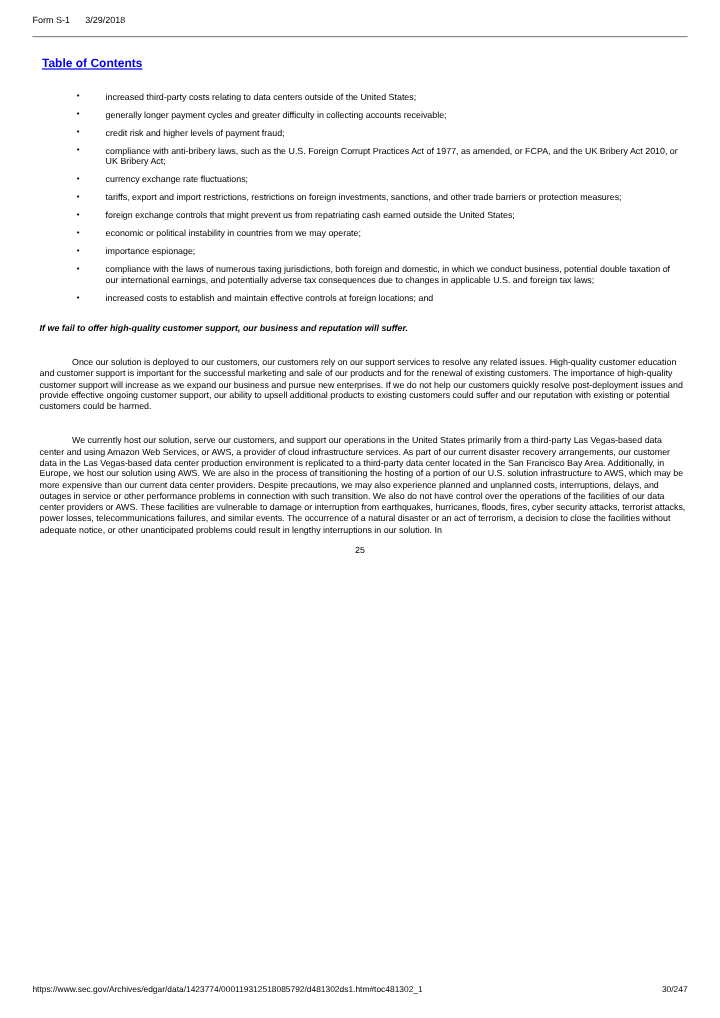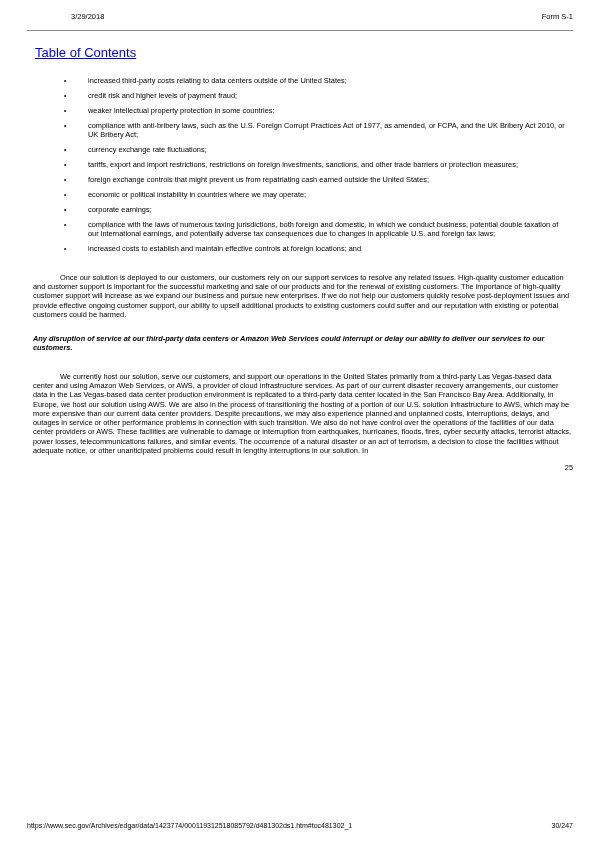--- a/index.html
+++ b/index.html
@@ -16,33 +16,33 @@
   .page { padding: 12px 27px 0 27px; }
 
   
   .print-header {
     position: relative;
     font-size: 7.5px;
     line-height: 9px;
     height: 9px;
   }
   .ph-date { position: absolute; left: 0; top: 0; padding-left: 44px; }
-  .ph-title { position: absolute; left: 0; right: 0; top: 0; text-align: right; }
+  .ph-title { position: absolute; left: 0; right: 0; top: 0; text-align: left; }
   .header-rule {
     margin-top: 9px;
     border: none;
     border-top: 1px solid #8a8a8a;
     height: 0;
   }
 
   
   .toc-wrap { margin: 12px 0 0 8px; }
   .toc-link {
-    font-size: 13px;
-    font-weight: normal;
+    font-size: 10px;
+    font-weight: bold;
     color: #0000EE;
     text-decoration: underline;
     cursor: pointer;
   }
 
   
   .bullets { margin-top: 15px; }
   .bullet-row {
     display: flex;
     margin-bottom: 5.8px;
@@ -69,21 +69,21 @@
   }
   .section-para {
     margin-top: 19px;
     font-size: 7.4px;
     line-height: 9.3px;
     text-indent: 27px;
   }
 
   .page-number {
     margin-top: 8px;
-    text-align: right;
+    text-align: center;
     font-size: 7.4px;
   }
 
   
   .print-footer {
     position: absolute;
     left: 27px;
     right: 27px;
     bottom: 18px;
     display: flex;
@@ -107,66 +107,66 @@
     <a class="toc-link">Table of Contents</a>
   </div>
 
   <div class="bullets">
     <div class="bullet-row">
         <span class="bullet-dot"></span>
         <span class="bullet-text">increased third-party costs relating to data centers outside of the United States;</span>
       </div>
     <div class="bullet-row">
         <span class="bullet-dot"></span>
-        <span class="bullet-text">credit risk and higher levels of payment fraud;</span>
+        <span class="bullet-text">generally longer payment cycles and greater difficulty in collecting accounts receivable;</span>
       </div>
     <div class="bullet-row">
         <span class="bullet-dot"></span>
-        <span class="bullet-text">weaker intellectual property protection in some countries;</span>
+        <span class="bullet-text">credit risk and higher levels of payment fraud;</span>
       </div>
     <div class="bullet-row">
         <span class="bullet-dot"></span>
         <span class="bullet-text">compliance with anti-bribery laws, such as the U.S. Foreign Corrupt Practices Act of 1977, as amended, or FCPA, and the UK Bribery Act 2010, or UK Bribery Act;</span>
       </div>
     <div class="bullet-row">
         <span class="bullet-dot"></span>
         <span class="bullet-text">currency exchange rate fluctuations;</span>
       </div>
     <div class="bullet-row">
         <span class="bullet-dot"></span>
         <span class="bullet-text">tariffs, export and import restrictions, restrictions on foreign investments, sanctions, and other trade barriers or protection measures;</span>
       </div>
     <div class="bullet-row">
         <span class="bullet-dot"></span>
         <span class="bullet-text">foreign exchange controls that might prevent us from repatriating cash earned outside the United States;</span>
       </div>
     <div class="bullet-row">
         <span class="bullet-dot"></span>
-        <span class="bullet-text">economic or political instability in countries where we may operate;</span>
+        <span class="bullet-text">economic or political instability in countries from we may operate;</span>
       </div>
     <div class="bullet-row">
         <span class="bullet-dot"></span>
-        <span class="bullet-text">corporate earnings;</span>
+        <span class="bullet-text">importance espionage;</span>
       </div>
     <div class="bullet-row">
         <span class="bullet-dot"></span>
         <span class="bullet-text">compliance with the laws of numerous taxing jurisdictions, both foreign and domestic, in which we conduct business, potential double taxation of our international earnings, and potentially adverse tax consequences due to changes in applicable U.S. and foreign tax laws;</span>
       </div>
     <div class="bullet-row">
         <span class="bullet-dot"></span>
         <span class="bullet-text">increased costs to establish and maintain effective controls at foreign locations; and</span>
       </div>
   </div>
 
   <div class="section">
+    <div class="section-heading">If we fail to offer high-quality customer support, our business and reputation will suffer.</div>
     <div class="section-para">Once our solution is deployed to our customers, our customers rely on our support services to resolve any related issues. High-quality customer education and customer support is important for the successful marketing and sale of our products and for the renewal of existing customers. The importance of high-quality customer support will increase as we expand our business and pursue new enterprises. If we do not help our customers quickly resolve post-deployment issues and provide effective ongoing customer support, our ability to upsell additional products to existing customers could suffer and our reputation with existing or potential customers could be harmed.</div>
   </div>
 
   <div class="section">
-    <div class="section-heading">Any disruption of service at our third-party data centers or Amazon Web Services could interrupt or delay our ability to deliver our services to our customers.</div>
     <div class="section-para">We currently host our solution, serve our customers, and support our operations in the United States primarily from a third-party Las Vegas-based data center and using Amazon Web Services, or AWS, a provider of cloud infrastructure services. As part of our current disaster recovery arrangements, our customer data in the Las Vegas-based data center production environment is replicated to a third-party data center located in the San Francisco Bay Area. Additionally, in Europe, we host our solution using AWS. We are also in the process of transitioning the hosting of a portion of our U.S. solution infrastructure to AWS, which may be more expensive than our current data center providers. Despite precautions, we may also experience planned and unplanned costs, interruptions, delays, and outages in service or other performance problems in connection with such transition. We also do not have control over the operations of the facilities of our data center providers or AWS. These facilities are vulnerable to damage or interruption from earthquakes, hurricanes, floods, fires, cyber security attacks, terrorist attacks, power losses, telecommunications failures, and similar events. The occurrence of a natural disaster or an act of terrorism, a decision to close the facilities without adequate notice, or other unanticipated problems could result in lengthy interruptions in our solution. In</div>
   </div>
 
   <div class="page-number">25</div>
 
 </div>
 
 <div class="print-footer">
   <span>https://www.sec.gov/Archives/edgar/data/1423774/000119312518085792/d481302ds1.htm#toc481302_1</span>
   <span>30/247</span>

